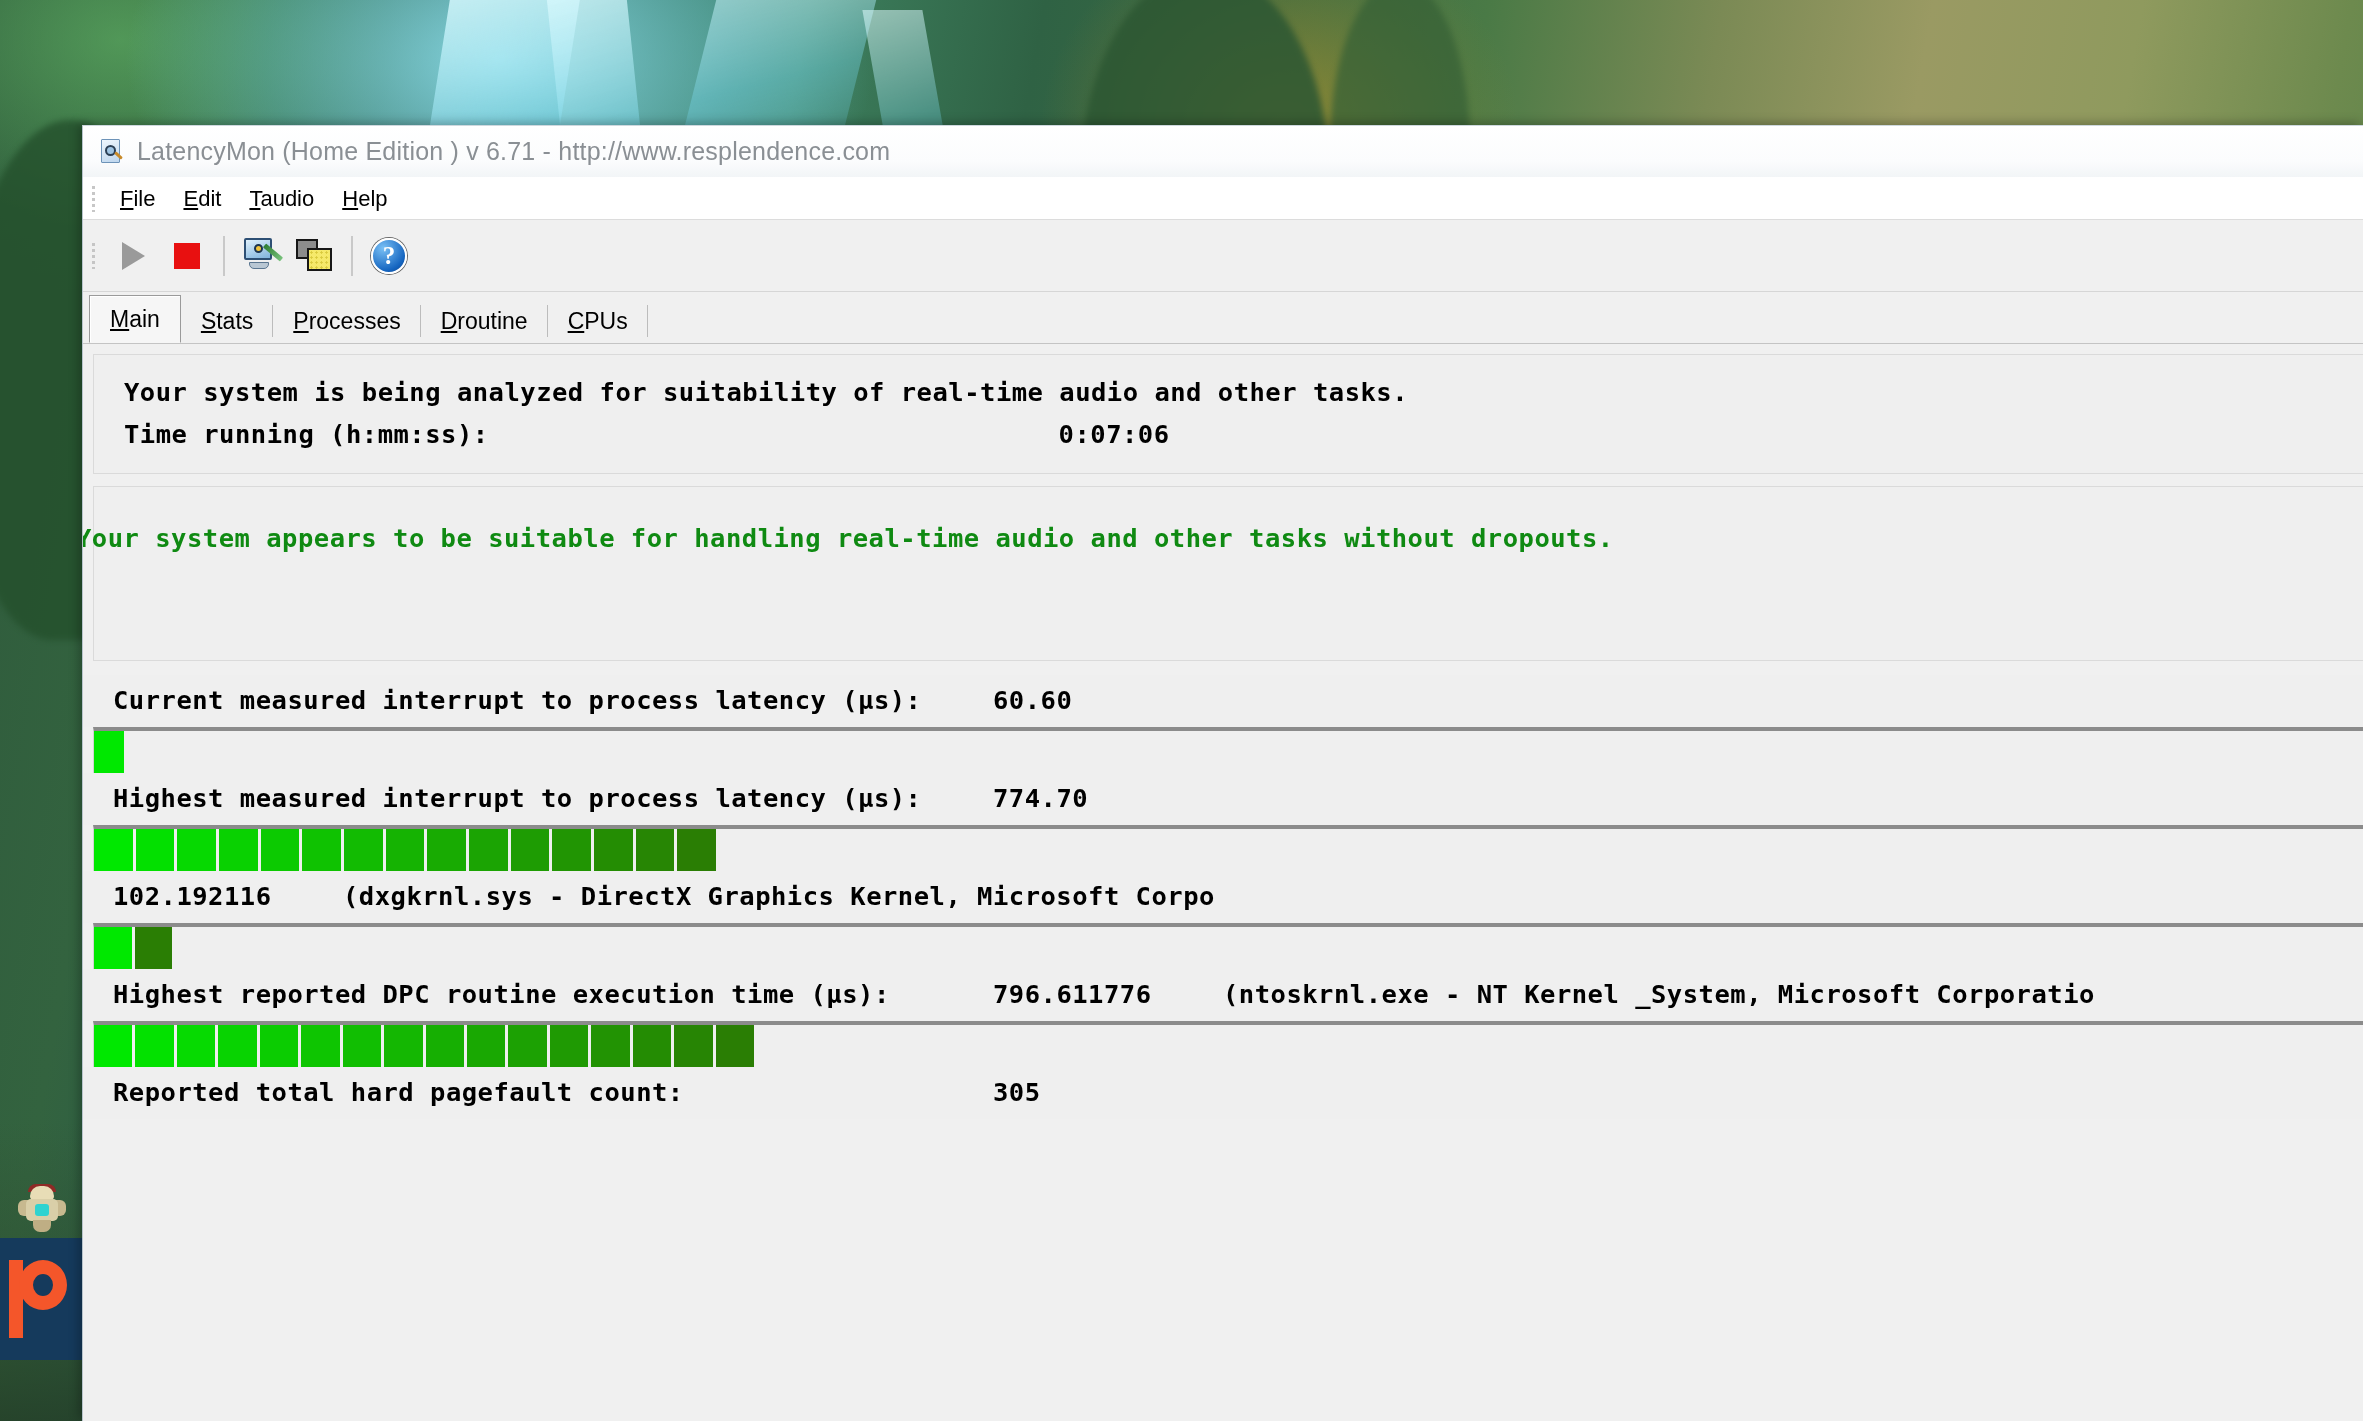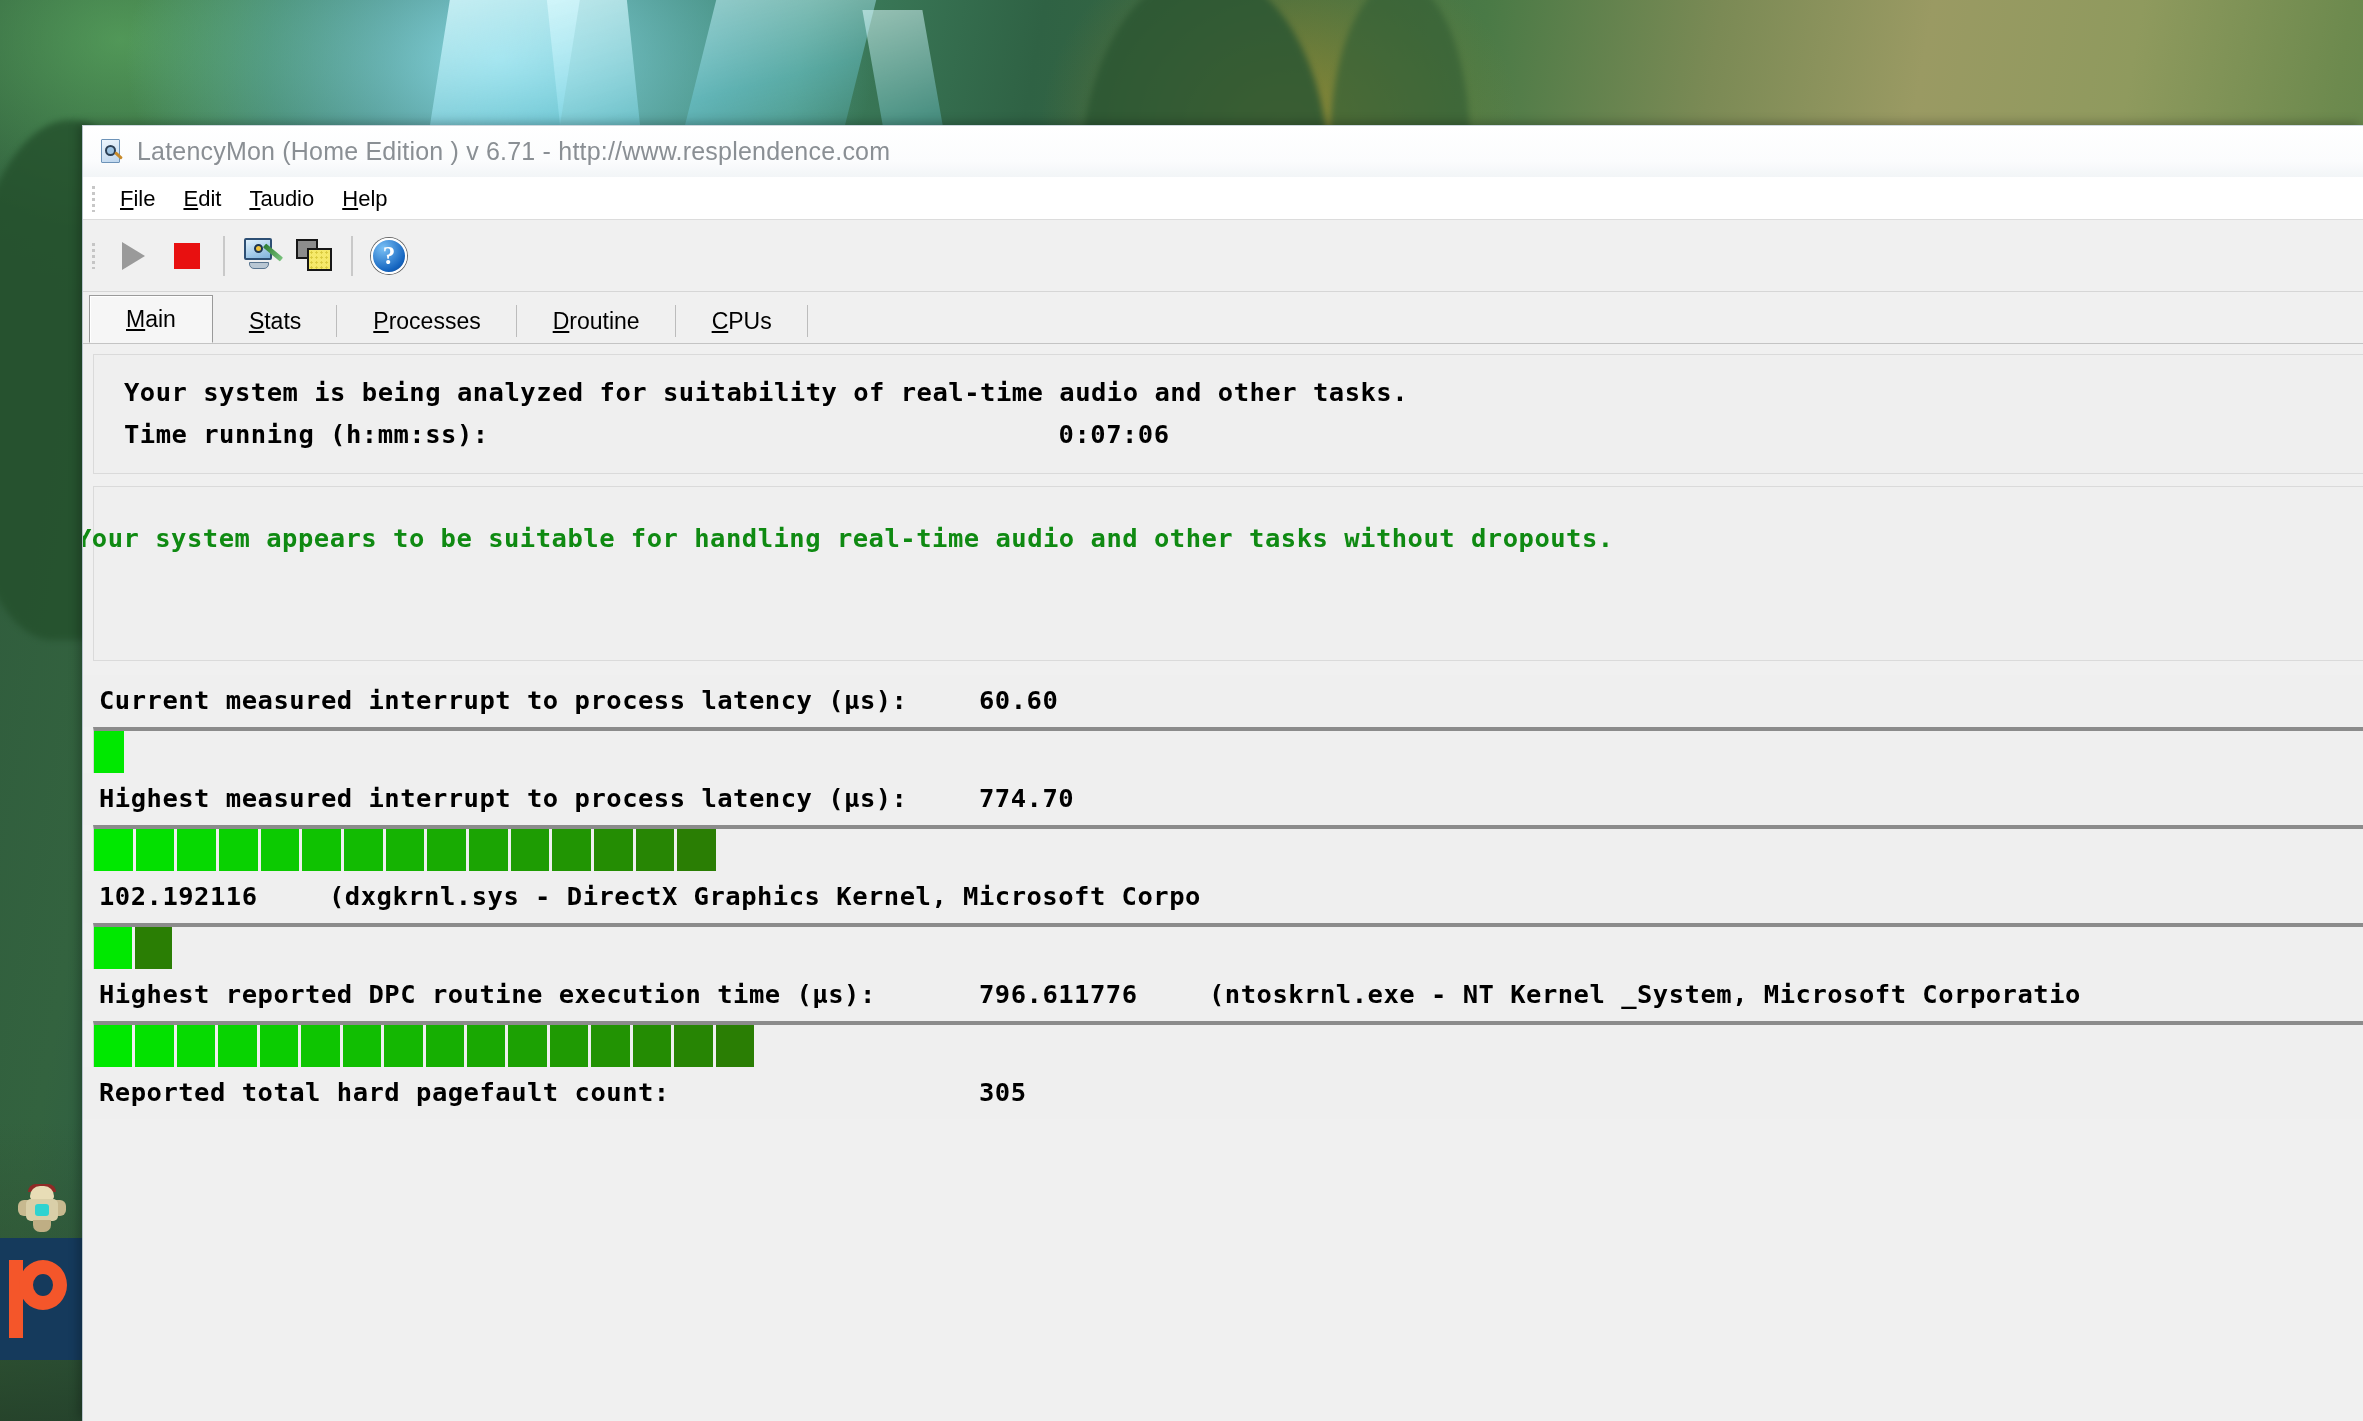--- a/index.html
+++ b/index.html
@@ -185,21 +185,21 @@
   }
 
   
   #tab-strip {
     height: 52px; display: flex; align-items: flex-end;
     background: #f0f0f0; padding-left: 6px;
     border-bottom: 1px solid #c4c4c4;
   }
   .tab {
     position: relative; height: 44px; display: flex; align-items: center;
-    padding: 0 36px; font-size: 23px; color: #000; white-space: nowrap;
+    padding: 0 20px; font-size: 23px; color: #000; white-space: nowrap;
   }
   .tab .divider {
     position: absolute; right: 0; top: 6px; bottom: 6px; width: 1px; background: #bcbcbc;
   }
   .tab.active {
     background: #f6f6f6;
     border: 1px solid #9a9a9a;
     border-bottom-color: #f6f6f6;
     height: 48px;
     box-shadow: inset 1px 1px 0 #ffffff;
@@ -234,21 +234,21 @@
     padding-left: 0;
   }
   .line { display: flex; align-items: baseline; }
   .line .label { white-space: pre; }
   .line .value { white-space: pre; text-align: center; }
 
   
   #metrics { margin-top: 14px; }
   .metric-row {
     display: flex; align-items: baseline;
-    padding: 10px 0 12px 16px;
+    padding: 10px 0 12px 30px;
     background: #efefef;
   }
   .metric-label { min-width: 880px; white-space: pre; }
   .metric-value { white-space: pre; min-width: 230px; }
   .metric-extra { white-space: pre; }
 
   .bar-track {
     position: relative;
     margin-left: 10px;
     height: 46px;

